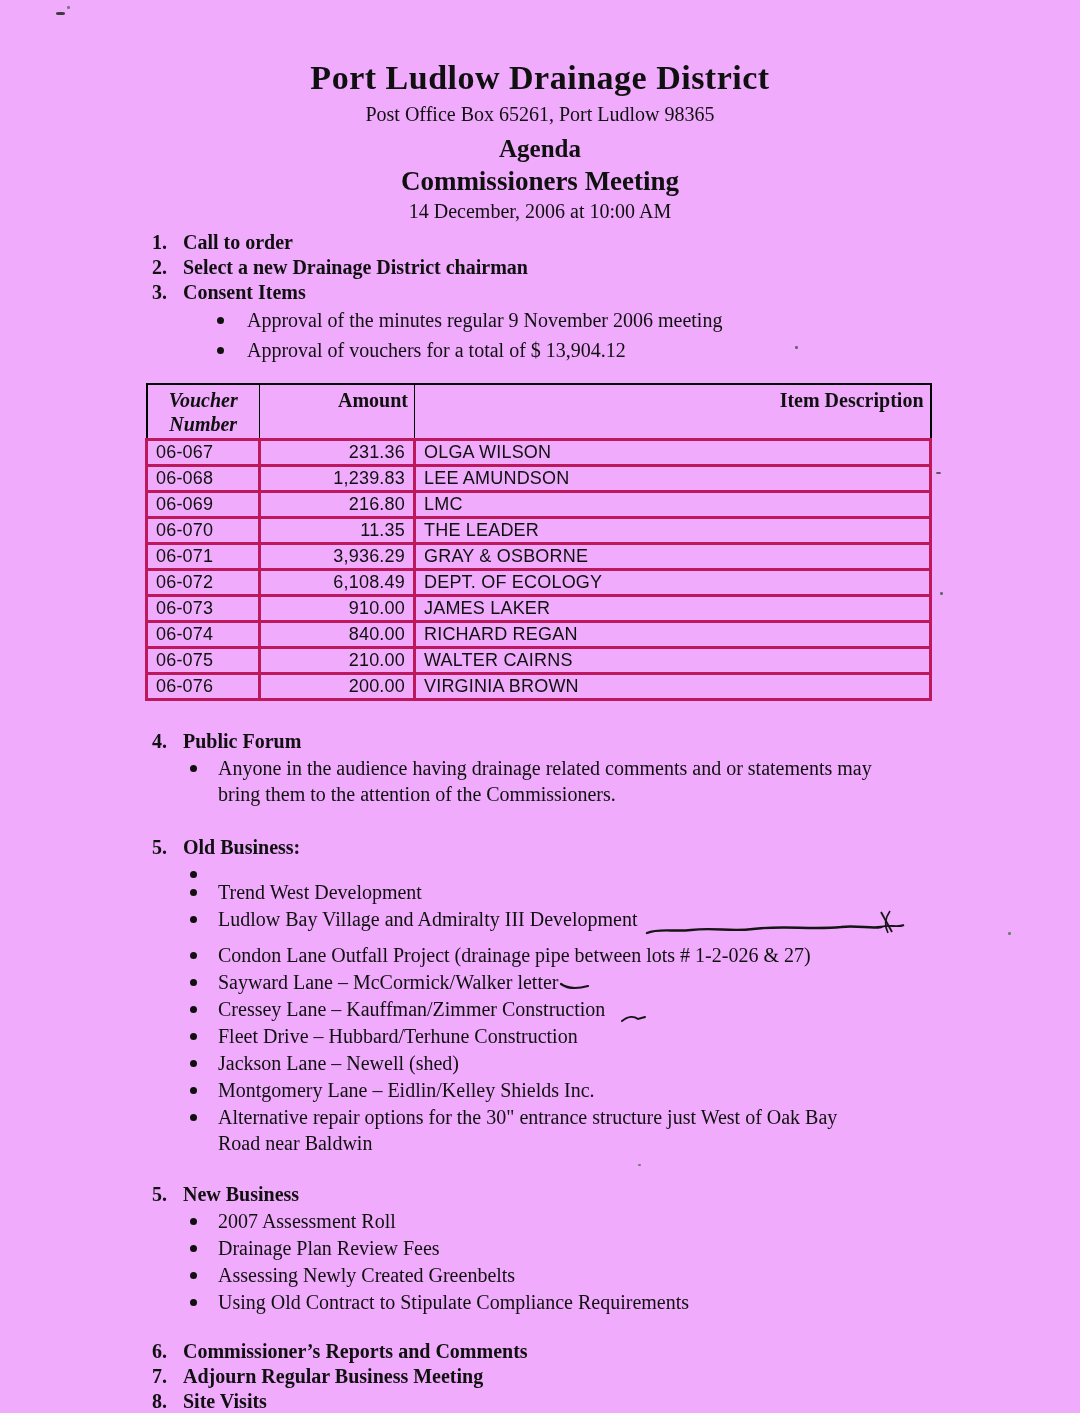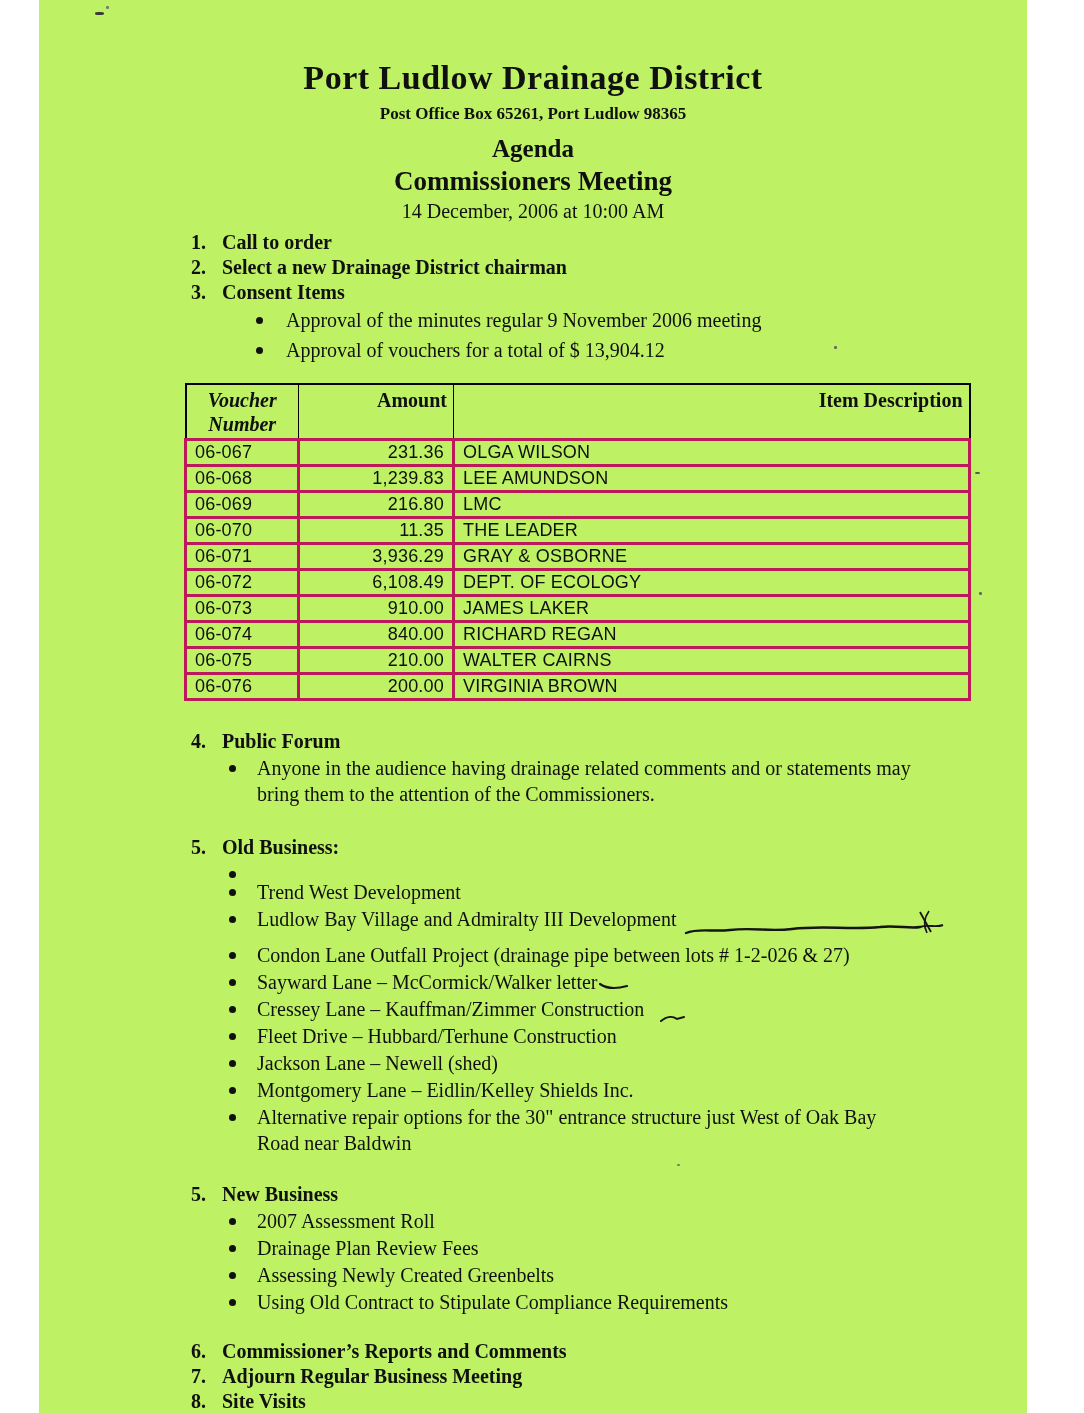--- a/index.html
+++ b/index.html
@@ -1,28 +1,27 @@
 <!DOCTYPE html>
 <html><head>
 <meta charset="utf-8">
 <style>
   html,body{margin:0;padding:0;background:#ffffff;}
   .page{
     position:relative;
-    width:988px;height:1413px;
-    background:#bef264;
+    width:1080px;height:1413px;
+    background:#f0abfc;
     color:#101010;
     font-family:"Liberation Serif", serif;
     overflow:hidden;
-    margin-left:39px;
   }
   
   .hdr{padding-top:60px;text-align:center;}
   .hdr .title{font-size:34px;font-weight:bold;line-height:36px;letter-spacing:0.5px;}
-  .hdr .pobox{font-size:17px;font-weight:bold;line-height:24px;margin-top:6px;}
+  .hdr .pobox{font-size:20px;font-weight:normal;line-height:24px;margin-top:6px;}
   .hdr .agenda{font-size:25px;font-weight:bold;line-height:28px;margin-top:9px;}
   .hdr .meeting{font-size:27px;font-weight:bold;line-height:30px;margin-top:3px;}
   .hdr .dtline{font-size:20px;line-height:24px;margin-top:3px;}
   
   .sec{display:flex;margin-left:152px;font-size:20px;font-weight:bold;line-height:25px;}
   .sec .num{width:31px;flex:none;}
   .list-top{margin-top:7px;}
   .gap26{margin-top:26px;}
   .gap28{margin-top:28px;}
   .gap24{margin-top:24px;}

